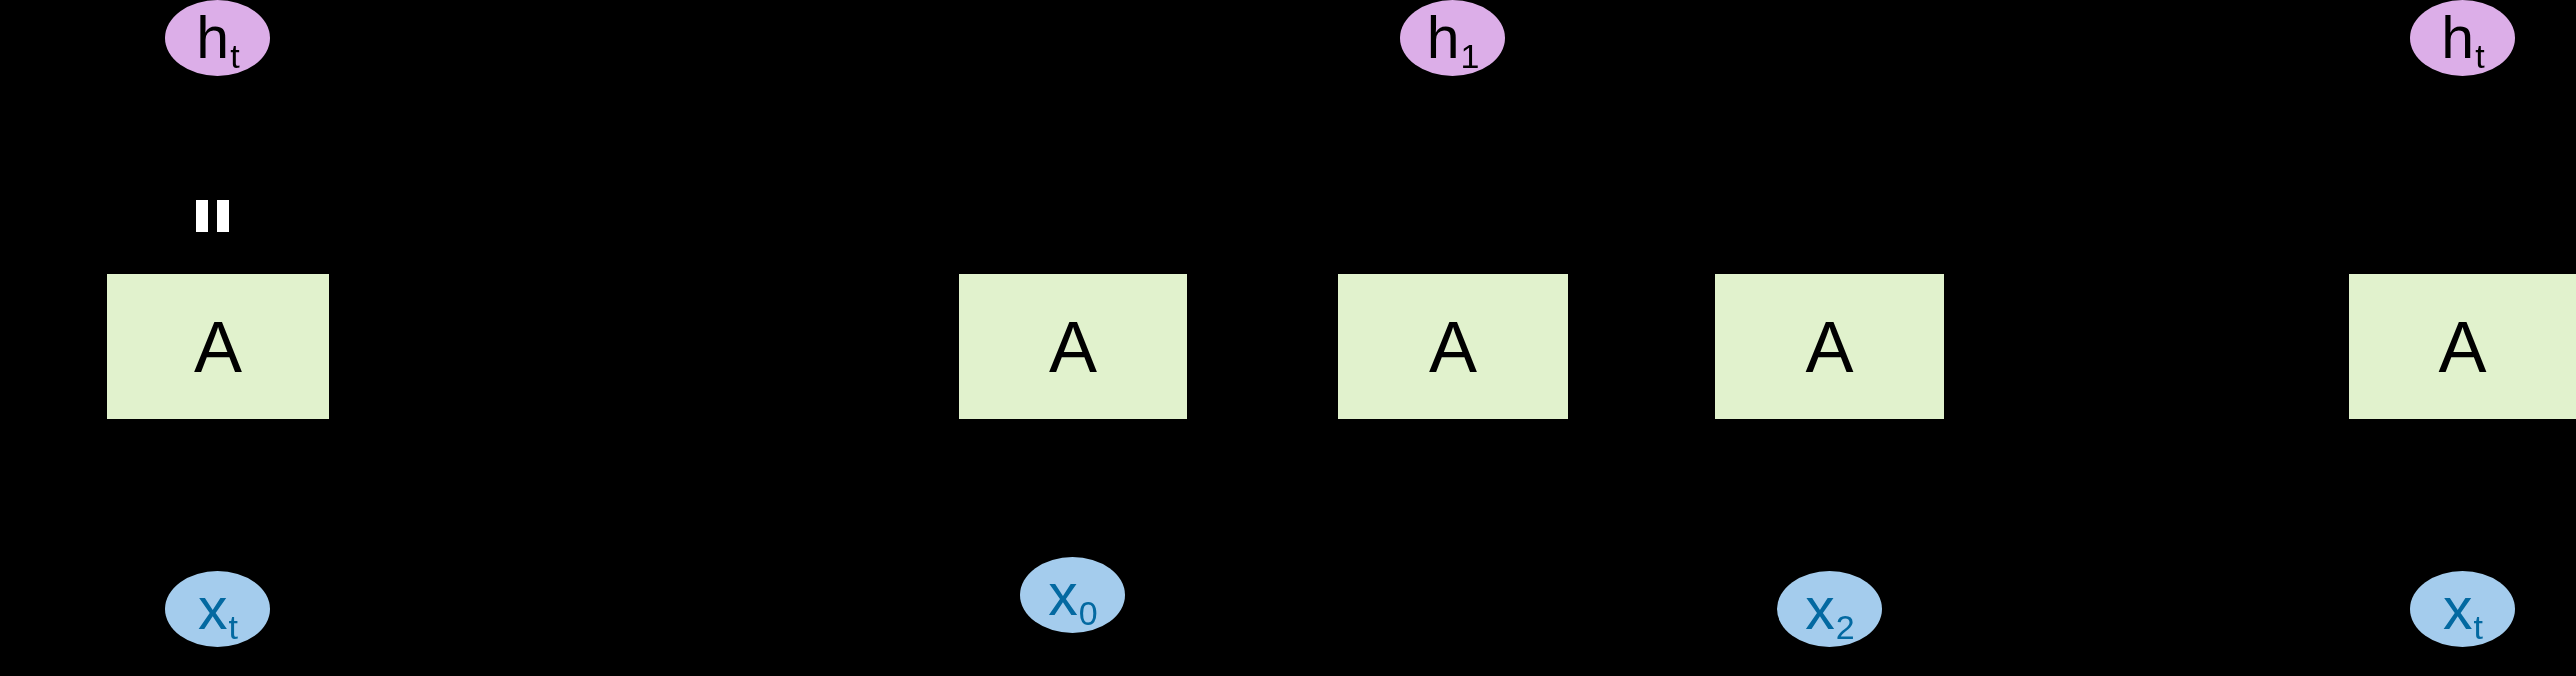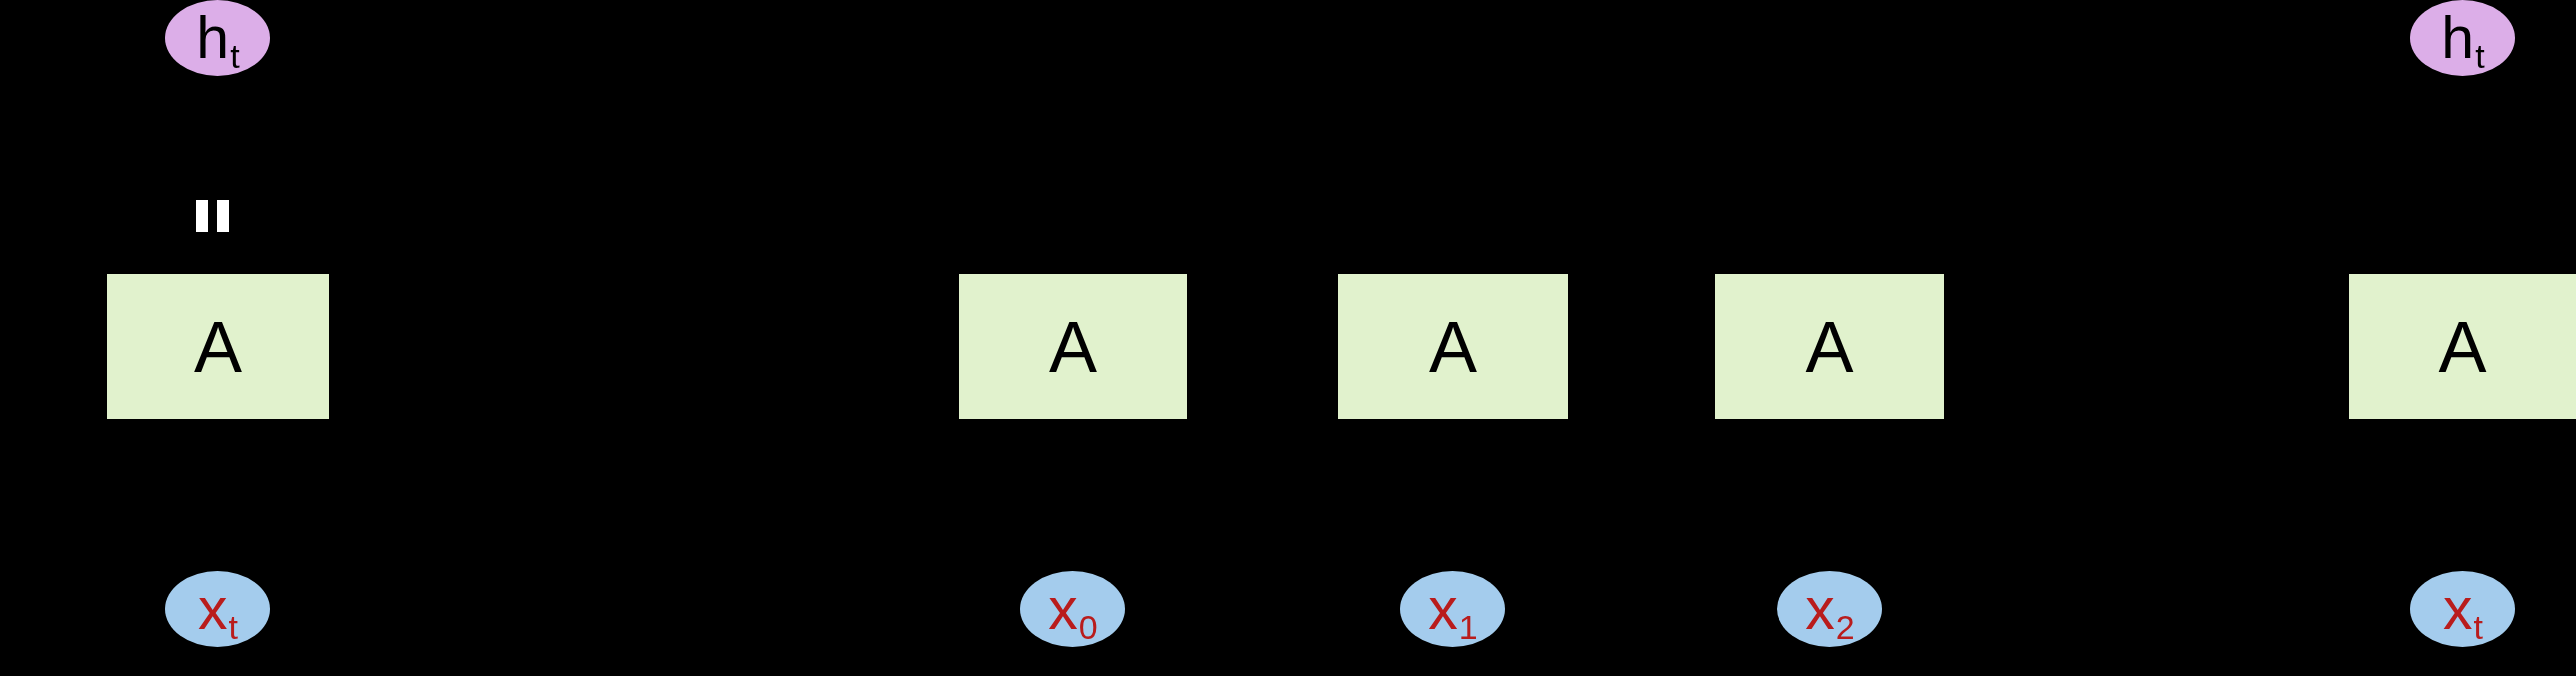--- a/index.html
+++ b/index.html
@@ -31,21 +31,21 @@
   }
 
   
   .x-node {
     position: absolute;
     border-radius: 50%;
     background: #a4cced;
     display: flex;
     align-items: center;
     justify-content: center;
-    color: #b91c1c;
+    color: #0369a1;
     line-height: 1;
     white-space: nowrap;
   }
 
   
   .a-box {
     position: absolute;
     background: #e1f2cd;
     display: flex;
     align-items: center;
@@ -138,33 +138,33 @@
 
   <div class="x-node" style="left:165px; top:571px; width:105px; height:76px;">
     <span class="node-label">
       <span>x</span><span class="sub">t</span>
     </span>
   </div>
 
   <div class="a-box" style="left:959px; top:274px; width:228px; height:145px;">
     <span class="box-label">A</span>
   </div>
-  <div class="x-node" style="left:1020px; top:571px; width:105px; height:76px;">
+  <div class="x-node" style="left:1020px; top:557px; width:105px; height:76px;">
     <span class="node-label">
       <span>x</span><span class="sub">0</span>
     </span>
   </div>
 
+  <div class="h-node" style="left:1400px; top:0px; width:105px; height:76px;">
+    <span class="node-label">
+      <span>h</span><span class="sub">1</span>
+    </span>
+  </div>
   <div class="a-box" style="left:1338px; top:274px; width:230px; height:145px;">
     <span class="box-label">A</span>
-  </div>
-  <div class="x-node" style="left:1400px; top:571px; width:105px; height:76px;">
-    <span class="node-label">
-      <span>x</span><span class="sub">1</span>
-    </span>
   </div>
 
   <div class="a-box" style="left:1715px; top:274px; width:229px; height:145px;">
     <span class="box-label">A</span>
   </div>
   <div class="x-node" style="left:1777px; top:571px; width:105px; height:76px;">
     <span class="node-label">
       <span>x</span><span class="sub">2</span>
     </span>
   </div>

